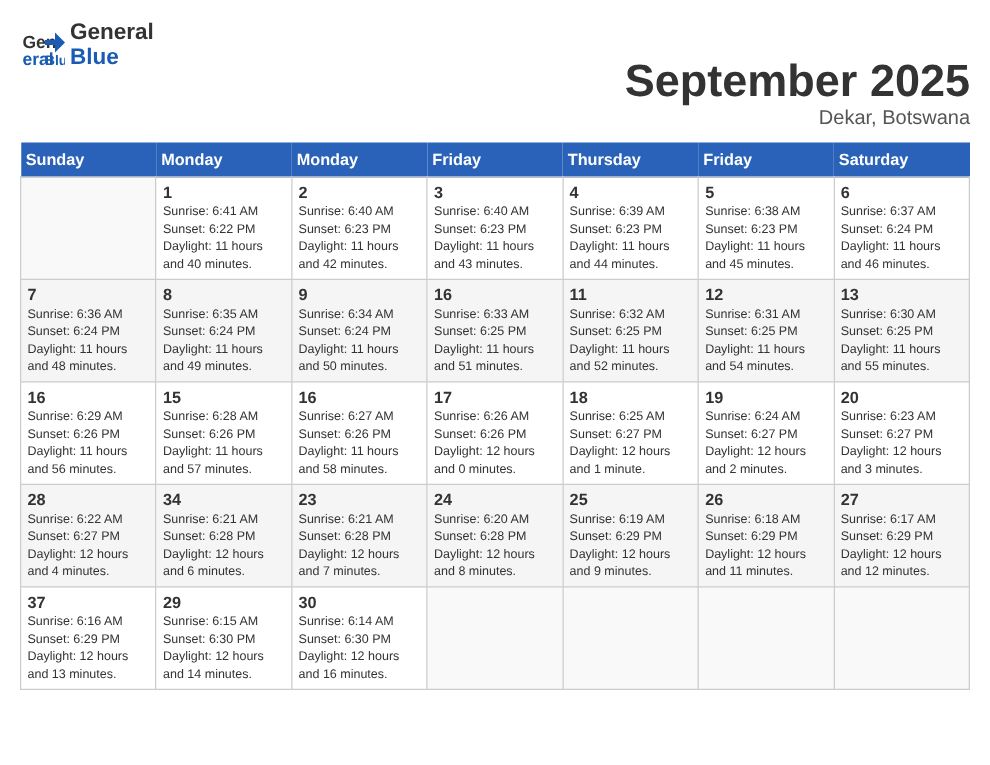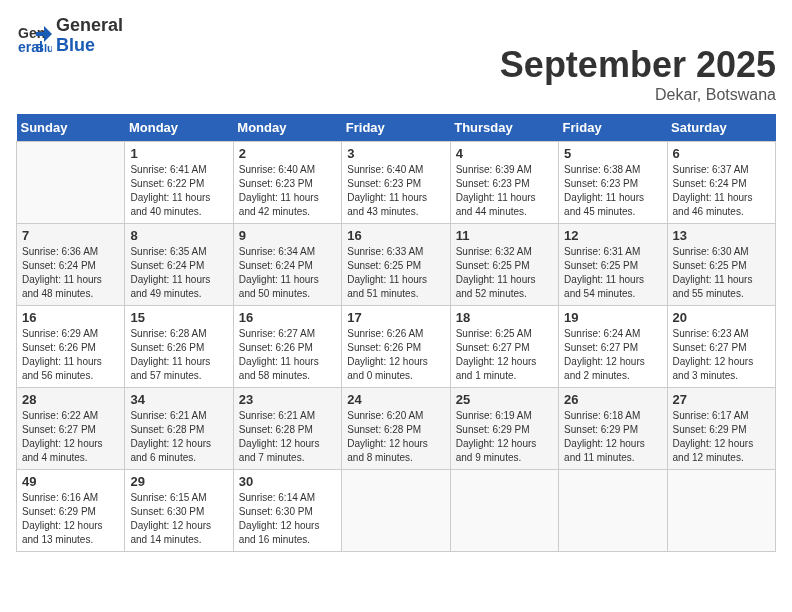--- a/index.html
+++ b/index.html
@@ -236,21 +236,21 @@
           <span class="day-number">26</span>
           <div class="day-info">Sunrise: 6:18 AM<br>Sunset: 6:29 PM<br>Daylight: 12 hours and 11 minutes.</div>
         </td>
         <td>
           <span class="day-number">27</span>
           <div class="day-info">Sunrise: 6:17 AM<br>Sunset: 6:29 PM<br>Daylight: 12 hours and 12 minutes.</div>
         </td>
       </tr>
       <tr>
         <td>
-          <span class="day-number">49</span>
+          <span class="day-number">37</span>
           <div class="day-info">Sunrise: 6:16 AM<br>Sunset: 6:29 PM<br>Daylight: 12 hours and 13 minutes.</div>
         </td>
         <td>
           <span class="day-number">29</span>
           <div class="day-info">Sunrise: 6:15 AM<br>Sunset: 6:30 PM<br>Daylight: 12 hours and 14 minutes.</div>
         </td>
         <td>
           <span class="day-number">30</span>
           <div class="day-info">Sunrise: 6:14 AM<br>Sunset: 6:30 PM<br>Daylight: 12 hours and 16 minutes.</div>
         </td>

